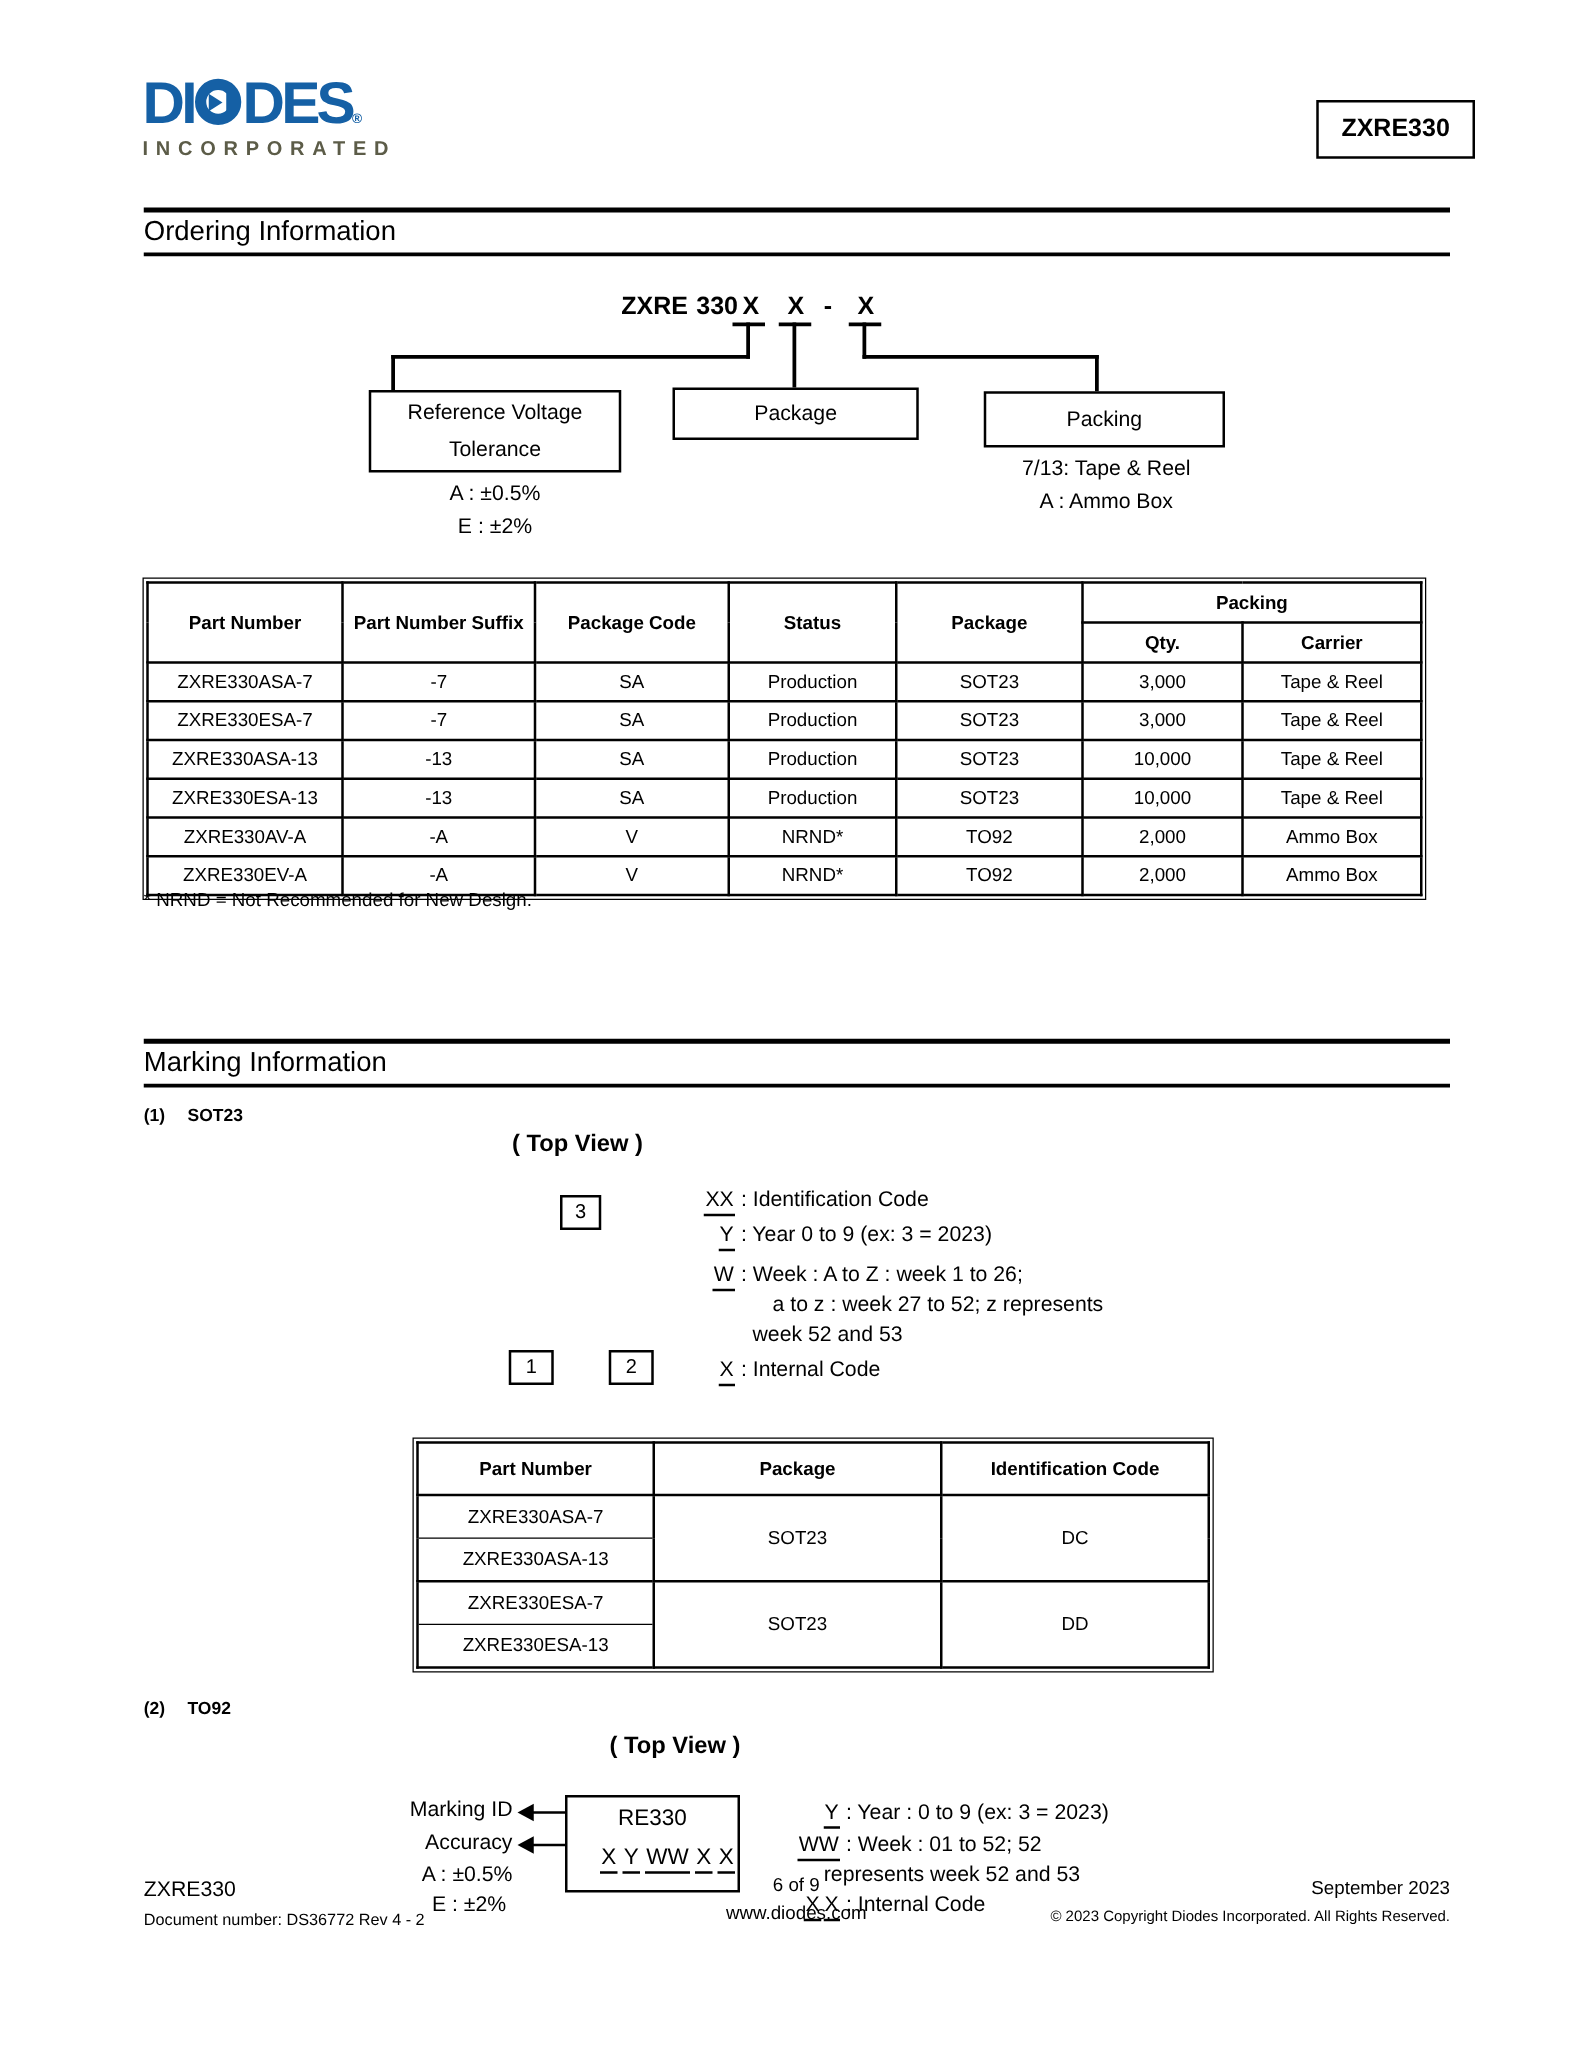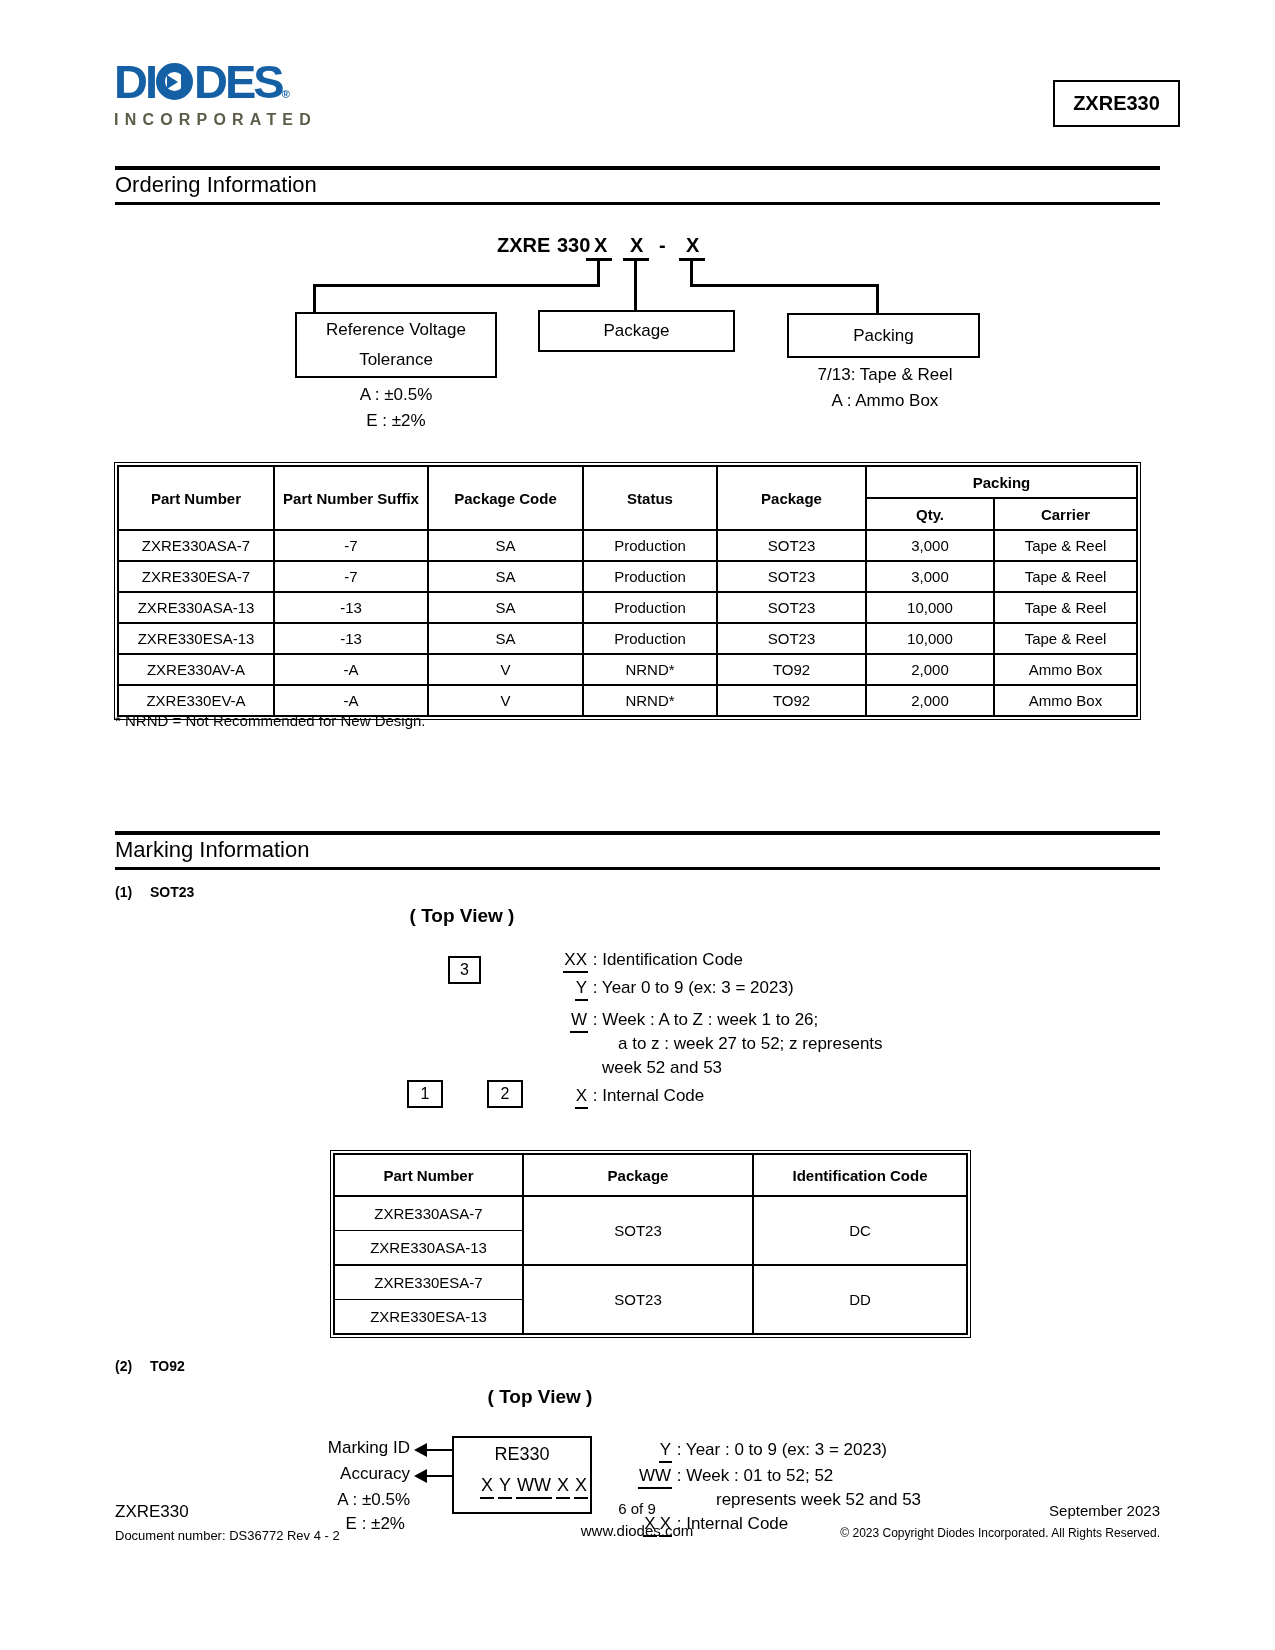--- a/index.html
+++ b/index.html
@@ -282,21 +282,21 @@
   <div class="ln" style="left:426px;top:1475px;width:66px;height:2px;"></div>
   <div class="ln" style="left:490px;top:1475px;width:2px;height:13px;"></div>
 
   <div class="bx" style="left:452px;top:1436px;width:140px;height:78px;">
     <div style="text-align:center;font-size:18px;margin-top:6px;">RE330</div>
     <div class="codegrp" style="text-align:right;font-size:18px;margin-top:10px;"><span class="u" style="margin:0 2px;">X</span><span class="u" style="margin:0 2px;">Y</span><span class="u" style="margin:0 2px;">WW</span><span class="u" style="margin:0 2px;">X</span><span class="u" style="margin:0 2px;">X</span></div>
   </div>
 
   <div class="leg" style="left:628px;top:1440px;"><span class="lkey2"><span class="u">Y</span></span> <span>: Year : 0 to 9 (ex: 3 = 2023)</span></div>
   <div class="leg" style="left:628px;top:1466px;"><span class="lkey2"><span class="u">WW</span></span> <span>: Week : 01 to 52; 52</span></div>
-  <div class="leg" style="left:716px;top:1490px;">represents week 52 and 53</div>
+  <div class="leg" style="left:659px;top:1490px;">represents week 52 and 53</div>
   <div class="leg" style="left:628px;top:1514px;"><span class="lkey2"><span class="u" style="margin-right:2px;">X</span><span class="u">X</span></span> <span>: Internal Code</span></div>
 
   <div class="ft" style="left:115px;top:1502px;font-size:17px;">ZXRE330</div>
   <div class="ft" style="left:115px;top:1528px;font-size:13px;">Document number: DS36772 Rev 4 - 2</div>
 
   <div class="ft" style="left:537px;top:1500px;width:200px;text-align:center;font-size:15px;">6 of 9</div>
   <div class="ft" style="left:537px;top:1522px;width:200px;text-align:center;font-size:15px;font-weight:normal;">www.diodes.com</div>
 
   <div class="ft" style="left:660px;top:1502px;width:500px;text-align:right;font-size:15px;">September 2023</div>
   <div class="ft" style="left:660px;top:1526px;width:500px;text-align:right;font-size:12px;">© 2023 Copyright Diodes Incorporated. All Rights Reserved.</div>

